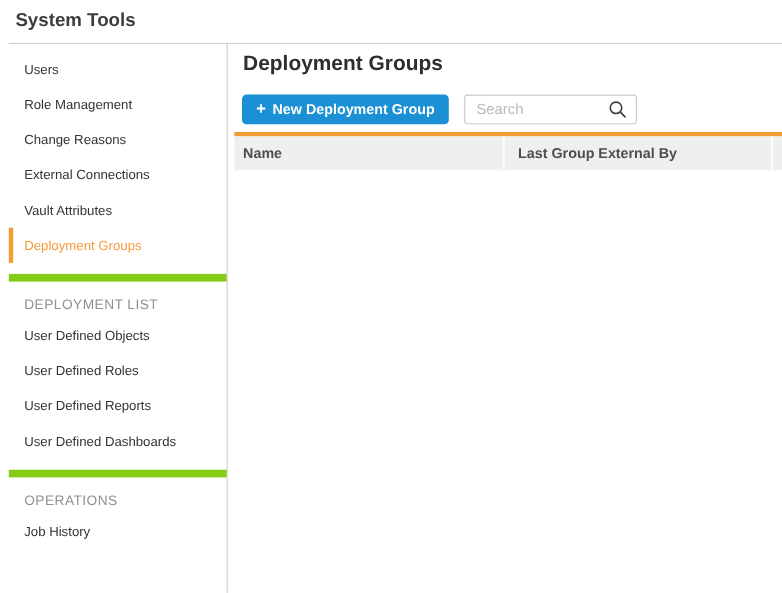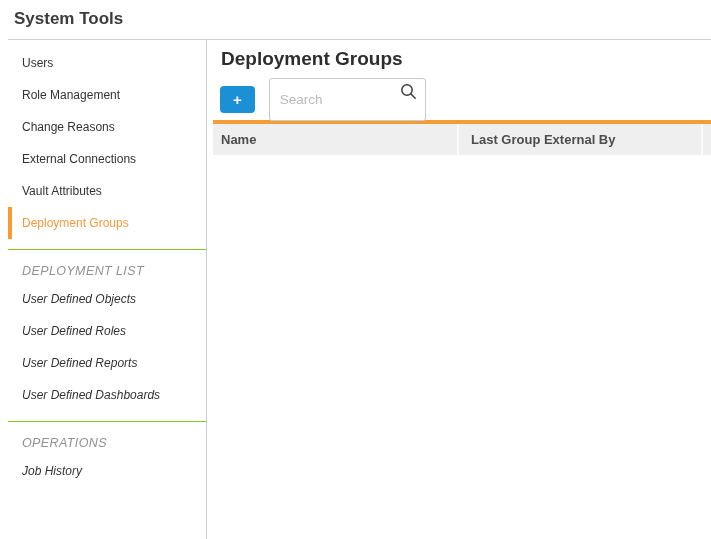--- a/index.html
+++ b/index.html
@@ -25,21 +25,21 @@
     align-items: stretch;
   }
   
   .sidebar {
     width: 199px;
     flex: 0 0 199px;
     border-right: 1px solid #cccccc;
     padding-top: 7px;
   }
   .side-section { padding-bottom: 10px; }
-  .side-section + .side-section { border-top: 1px solid #84cc16; font-style: italic; }
+  .side-section + .side-section { border-top: 7px solid #84cc16; }
   .side-header {
     padding: 14px 14px 5px 14px;
     font-size: 12.5px;
     color: #919191;
     letter-spacing: 0.4px;
   }
   .side-item {
     padding: 9px 10px 9px 14px;
     font-size: 12px;
     color: #333333;
@@ -88,21 +88,21 @@
     font-size: 15px;
     font-weight: 700;
     line-height: 1;
     position: relative;
     top: -0.5px;
   }
   .search-wrap {
     position: relative;
     margin-left: 14px;
     width: 157px;
-    height: 43px;
+    height: 27px;
   }
   .search-wrap input {
     width: 100%;
     height: 100%;
     border: 1px solid #c9c9c9;
     border-radius: 3px;
     padding: 0 32px 0 10px;
     font-family: "Liberation Sans", sans-serif;
     font-size: 13.5px;
     color: #333;
@@ -168,20 +168,21 @@
 
   </div>
 
   <div class="main">
 
     <h1>Deployment Groups</h1>
 
     <div class="toolbar">
       <button class="btn-new">
         <span class="plus">+</span>
+        <span>New Deployment Group</span>
       </button>
 
       <div class="search-wrap">
         <input type="text" placeholder="Search" style="">
         <svg class="search-icon" viewBox="0 0 17 17">
           <circle cx="7" cy="7" r="5.2" fill="none" stroke="#3c3c3c" stroke-width="1.5"></circle>
           <line x1="11" y1="11" x2="15.2" y2="15.2" stroke="#3c3c3c" stroke-width="1.5" stroke-linecap="round"></line>
         </svg>
       </div>
     </div>

